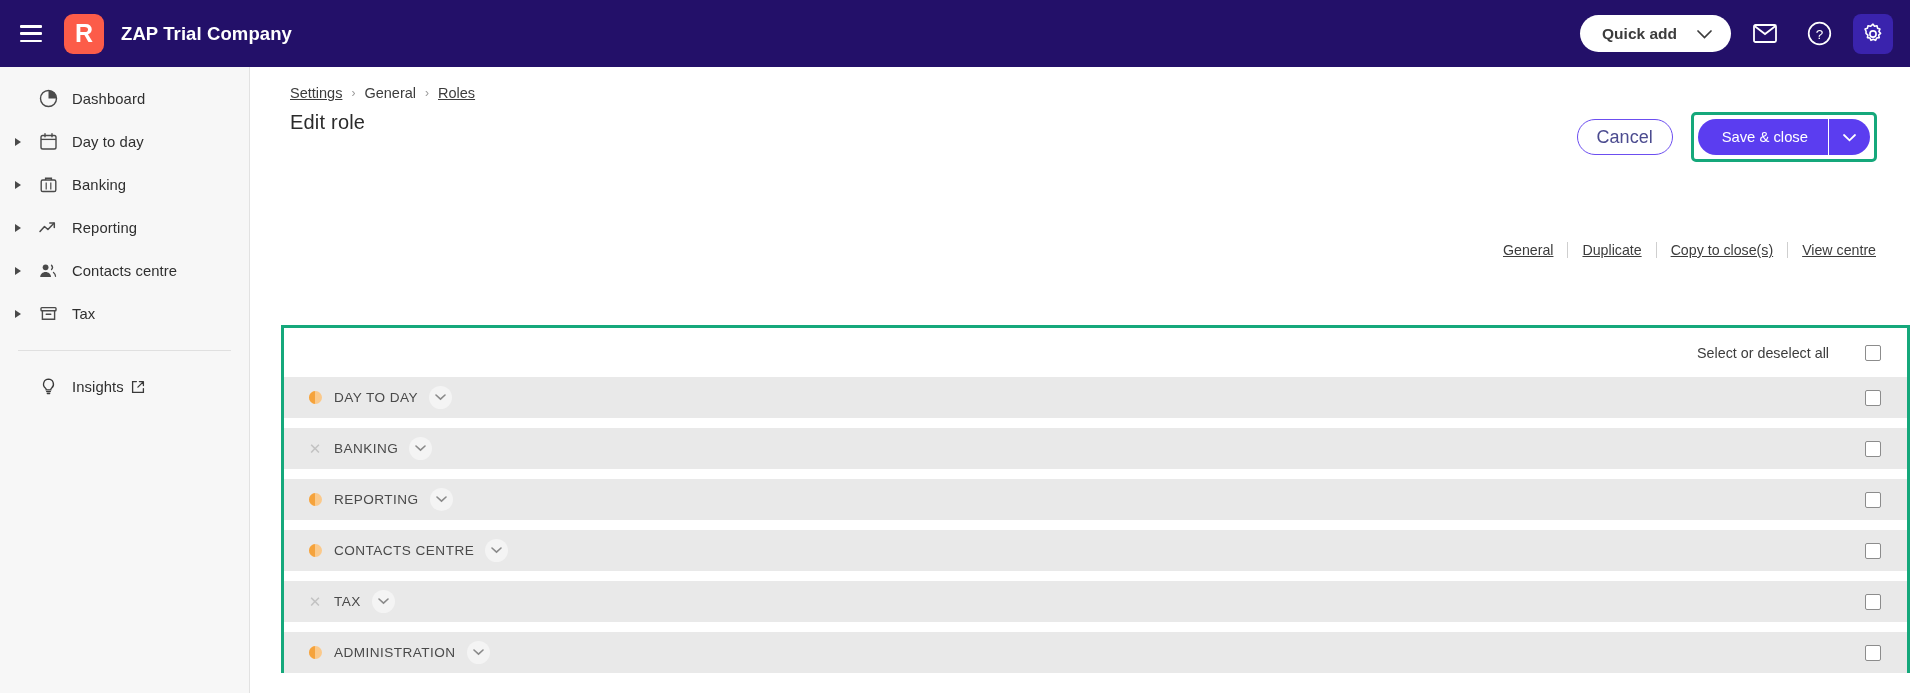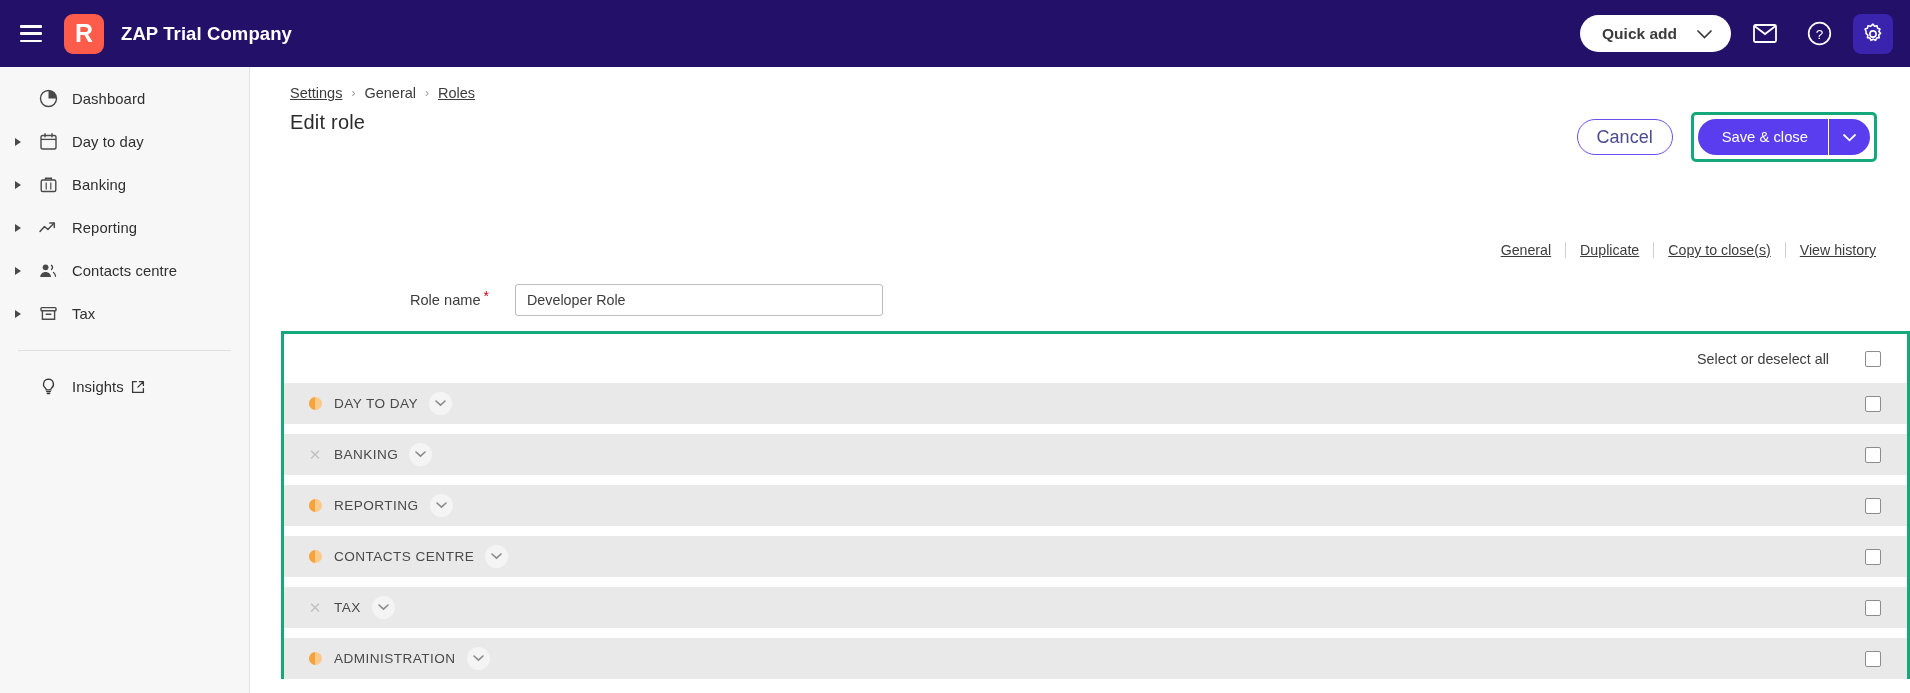--- a/index.html
+++ b/index.html
@@ -241,21 +241,20 @@
   }
 
   
   .perm-panel {
     position: absolute;
     top: 258px; left: 30px;
     width: 1629px;
     height: 348px;
     border: 3px solid #15a87b;
     background: #ffffff;
-    margin-top: 6px;
   }
   .select-all-row {
     height: 49px;
     display: flex; align-items: center; justify-content: flex-end;
     padding-right: 26px;
   }
   .select-all-label {
     font-size: 14.3px;
     color: #3c3c3c;
     margin-right: 36px;
@@ -484,29 +483,23 @@
     </div>
   </div>
 
   <div class="sublinks">
     <span class="sublink">General</span>
     <span class="sublink-div"></span>
     <span class="sublink">Duplicate</span>
     <span class="sublink-div"></span>
     <span class="sublink">Copy to close(s)</span>
     <span class="sublink-div"></span>
-    <span class="sublink">View history</span>
-  </div>
-
-  <div class="form-row r1">
-    <div class="form-label">
-      <span>Role name</span><span class="req">*</span>
-    </div>
-    <input class="form-input" type="text" value="Developer Role" style="">
-  </div>
+    <span class="sublink">View centre</span>
+  </div>
+
 
   <div class="form-row r2">
     <div class="form-label">
       <span>Description</span>
     </div>
     <input class="form-input" type="text" value="" style="">
   </div>
 
   <div class="perm-panel">
 

